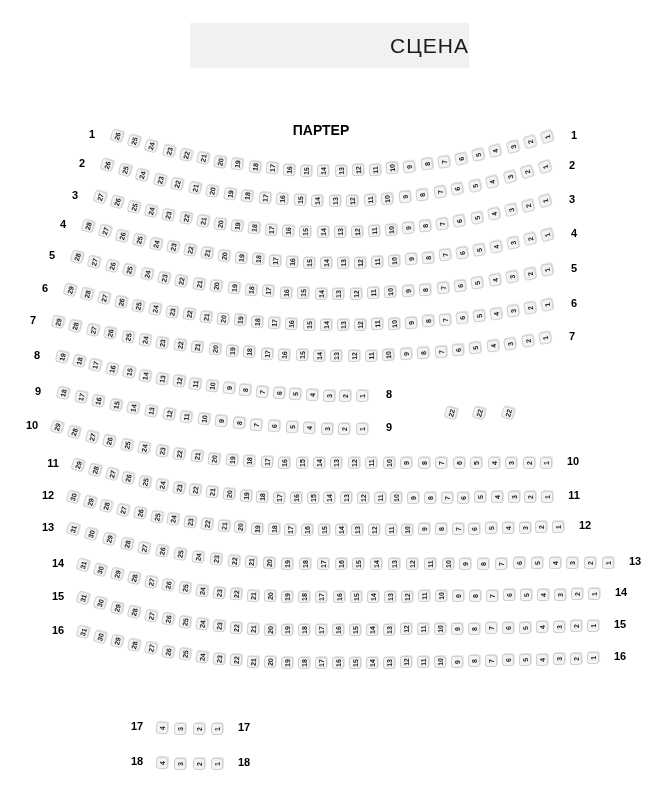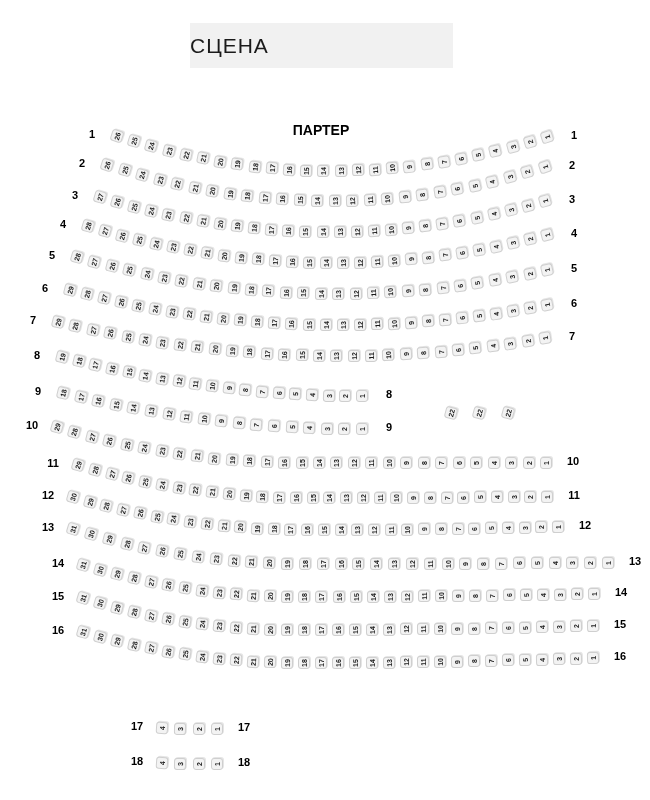--- a/index.html
+++ b/index.html
@@ -5,22 +5,22 @@
   html,body{margin:0;padding:0;}
   body{
     width:650px;height:800px;position:relative;overflow:hidden;
     background:var(--page-bg,#ffffff);
     font-family:"Liberation Sans", sans-serif;
   }
   #plan{position:absolute;left:0;top:0;width:650px;height:800px;}
   .stage{
     position:absolute;left:190px;top:23px;width:263px;height:45px;
     background:var(--stage-bg,#f1f1f1);
-    display:flex;align-items:center;justify-content:flex-start;
-    font-size:21px;letter-spacing:1px;color:var(--ink,#1a1a1a);
+    display:flex;align-items:center;justify-content:flex-end;
+    font-size:21px;letter-spacing:1px;color:var(--ink,#1a1a1a);padding-left:16px;
   }
   .section-title{
     position:absolute;transform:translate(-50%,-50%);
     font-size:14px;font-weight:bold;color:#000;white-space:nowrap;
   }
   .row-label{
     position:absolute;transform:translate(-50%,-50%);
     font-size:11px;font-weight:bold;color:#000;white-space:nowrap;
   }
   .seat{

